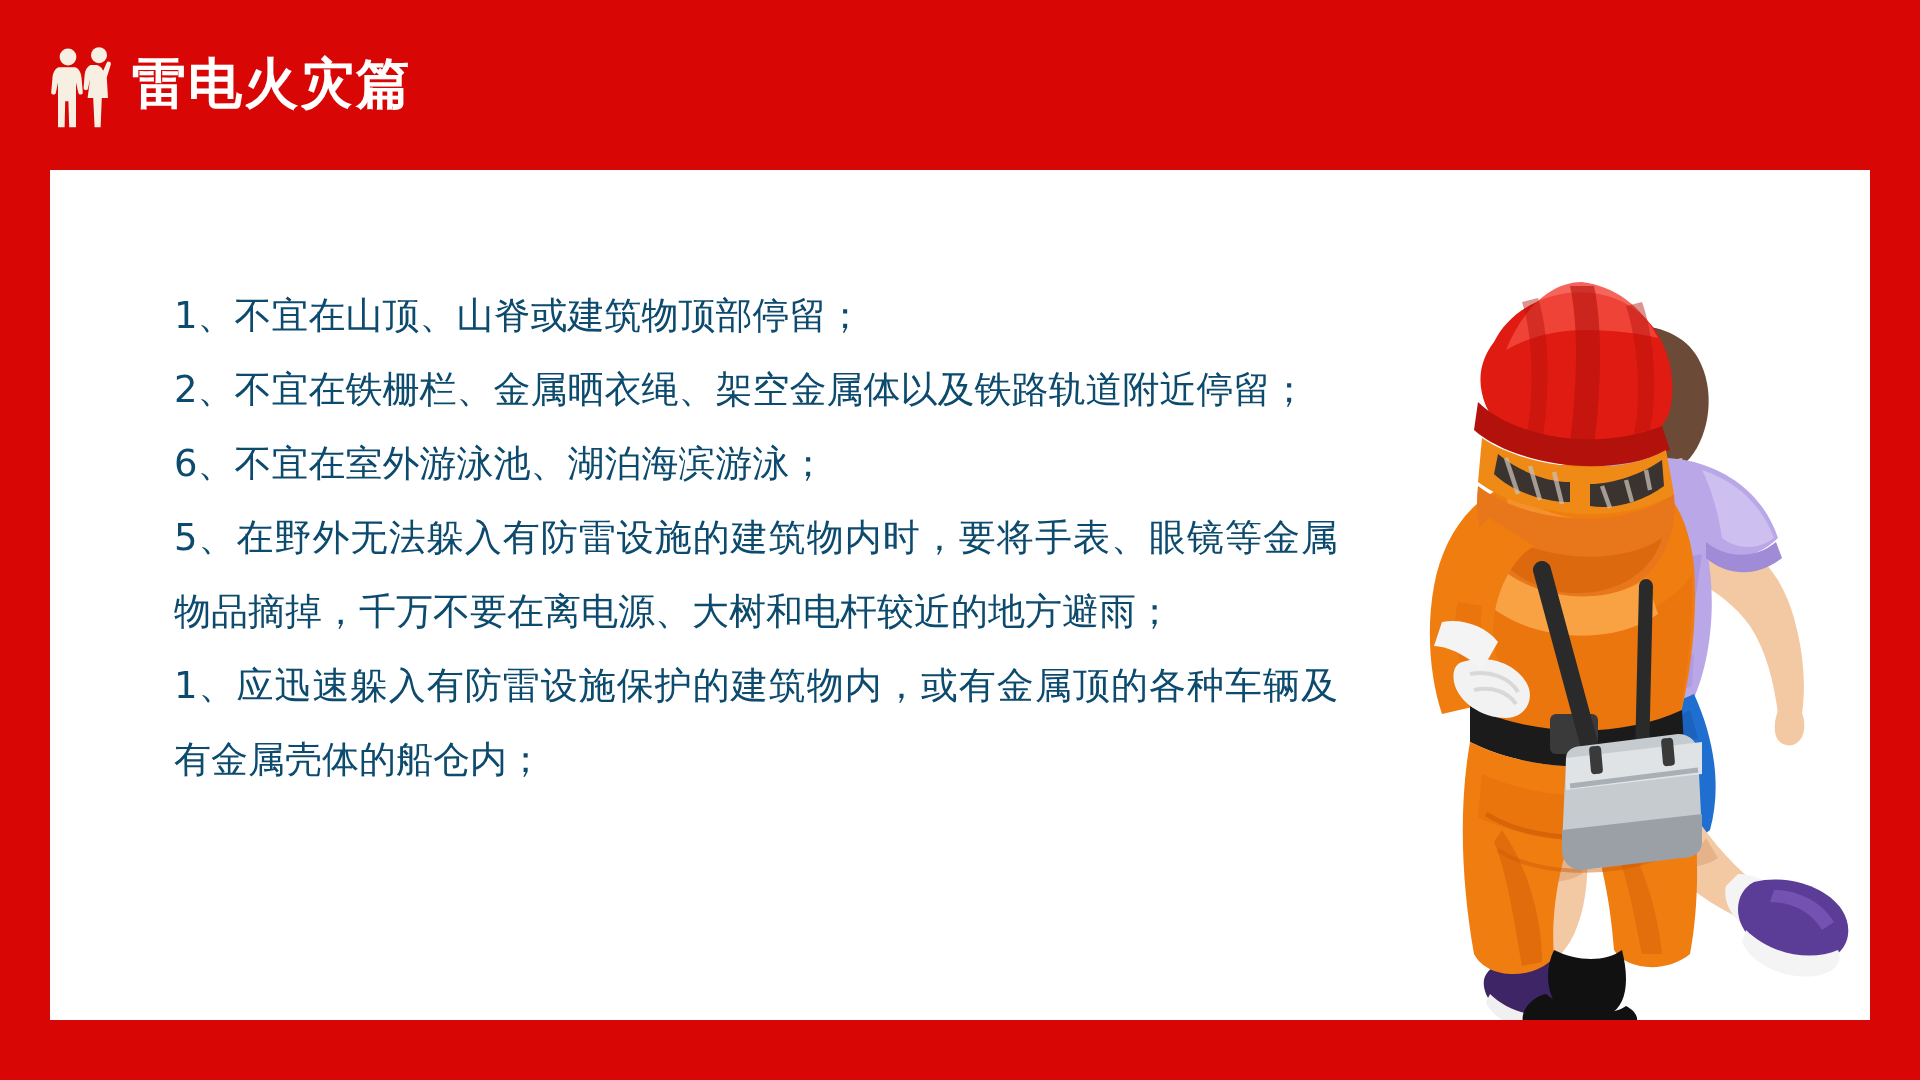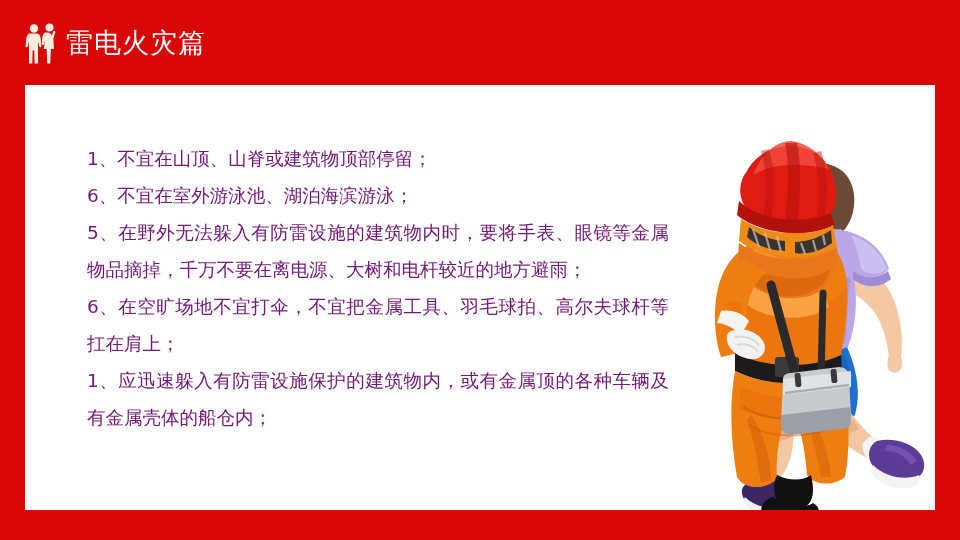--- a/index.html
+++ b/index.html
@@ -41,21 +41,21 @@
     flex: 0 0 auto;
     margin-right: 6px;
     display: block;
   }
 
   #header-title {
     color: #ffffff;
     font-size: 27px;
     letter-spacing: 1px;
     line-height: 1;
-    font-weight: normal;
+    font-weight: bold;
     white-space: nowrap;
     font-family: "DejaVu Sans", "Liberation Sans", sans-serif;
   }
 
   
   #panel {
     position: absolute;
     left: 25px;
     top: 85px;
     width: 910px;
@@ -63,21 +63,21 @@
     background: #ffffff;
     overflow: hidden;
   }
 
   
   #body-text {
     position: absolute;
     left: 62px;
     top: 55px;
     width: 582px;
-    color: #701a75;
+    color: #0c4a6e;
     font-size: 18.5px;
     line-height: 37px;
     font-family: "DejaVu Sans", "Liberation Sans", sans-serif;
     letter-spacing: 0px;
   }
   #body-text p {
     margin: 0;
     padding: 0;
     text-align: justify;
     text-justify: inter-ideograph;
@@ -113,23 +113,23 @@
       </g>
     </svg>
 
     <div id="header-title">雷电火灾篇</div>
   </div>
 
   <div id="panel">
 
     <div id="body-text">
       <p>1、不宜在山顶、山脊或建筑物顶部停留；</p>
+      <p>2、不宜在铁栅栏、金属晒衣绳、架空金属体以及铁路轨道附近停留；</p>
       <p>6、不宜在室外游泳池、湖泊海滨游泳；</p>
       <p>5、在野外无法躲入有防雷设施的建筑物内时，要将手表、眼镜等金属物品摘掉，千万不要在离电源、大树和电杆较近的地方避雨；</p>
-      <p>6、在空旷场地不宜打伞，不宜把金属工具、羽毛球拍、高尔夫球杆等扛在肩上；</p>
       <p>1、应迅速躲入有防雷设施保护的建筑物内，或有金属顶的各种车辆及有金属壳体的船仓内；</p>
     </div>
 
     <div id="illustration">
       <svg viewBox="0 0 320 390" xmlns="http://www.w3.org/2000/svg" aria-hidden="true">
 
         <g>
 
           <path d="M232 140 C252 146 266 162 272 184 C277 202 278 218 276 232 C275 240 265 240 264 232 C262 216 258 200 250 188 C243 178 232 170 224 166 Z" fill="#f3c9a4"></path>
           <path d="M268 224 C274 226 278 232 277 240 C276 248 268 250 264 245 C261 241 262 230 268 224 Z" fill="#f3c9a4"></path>

